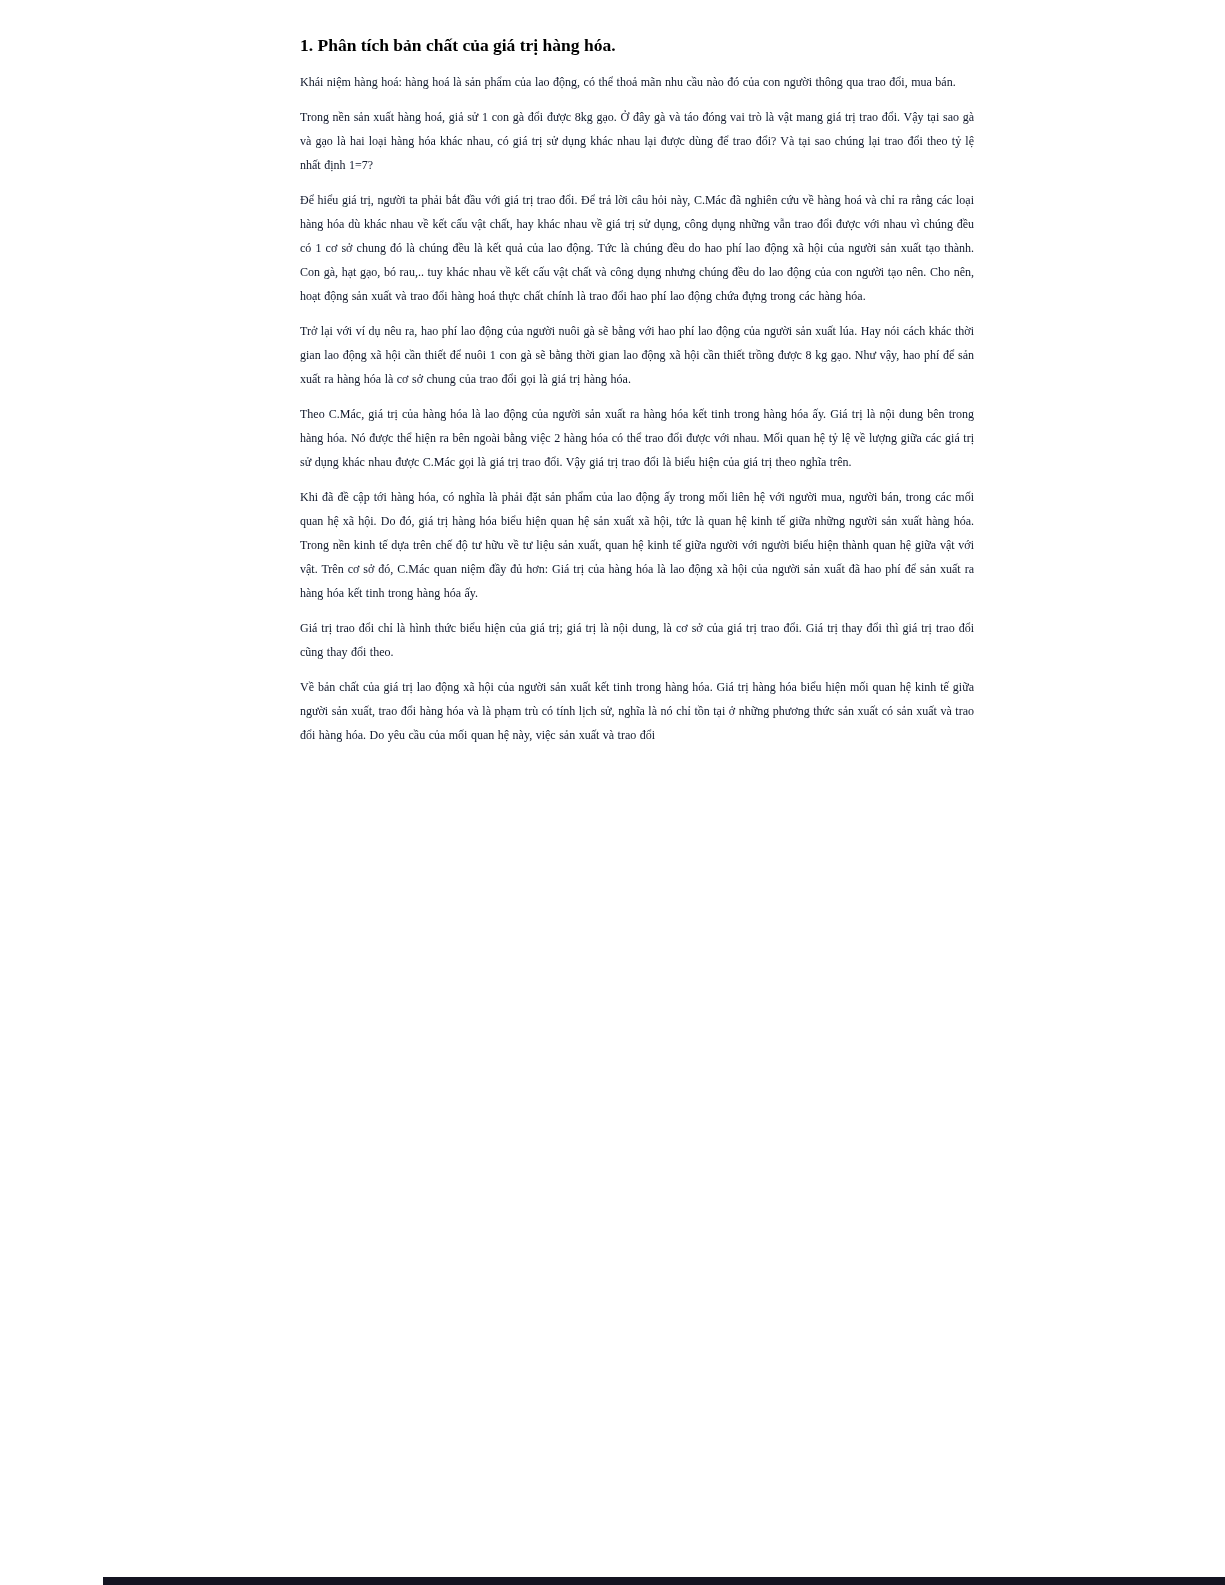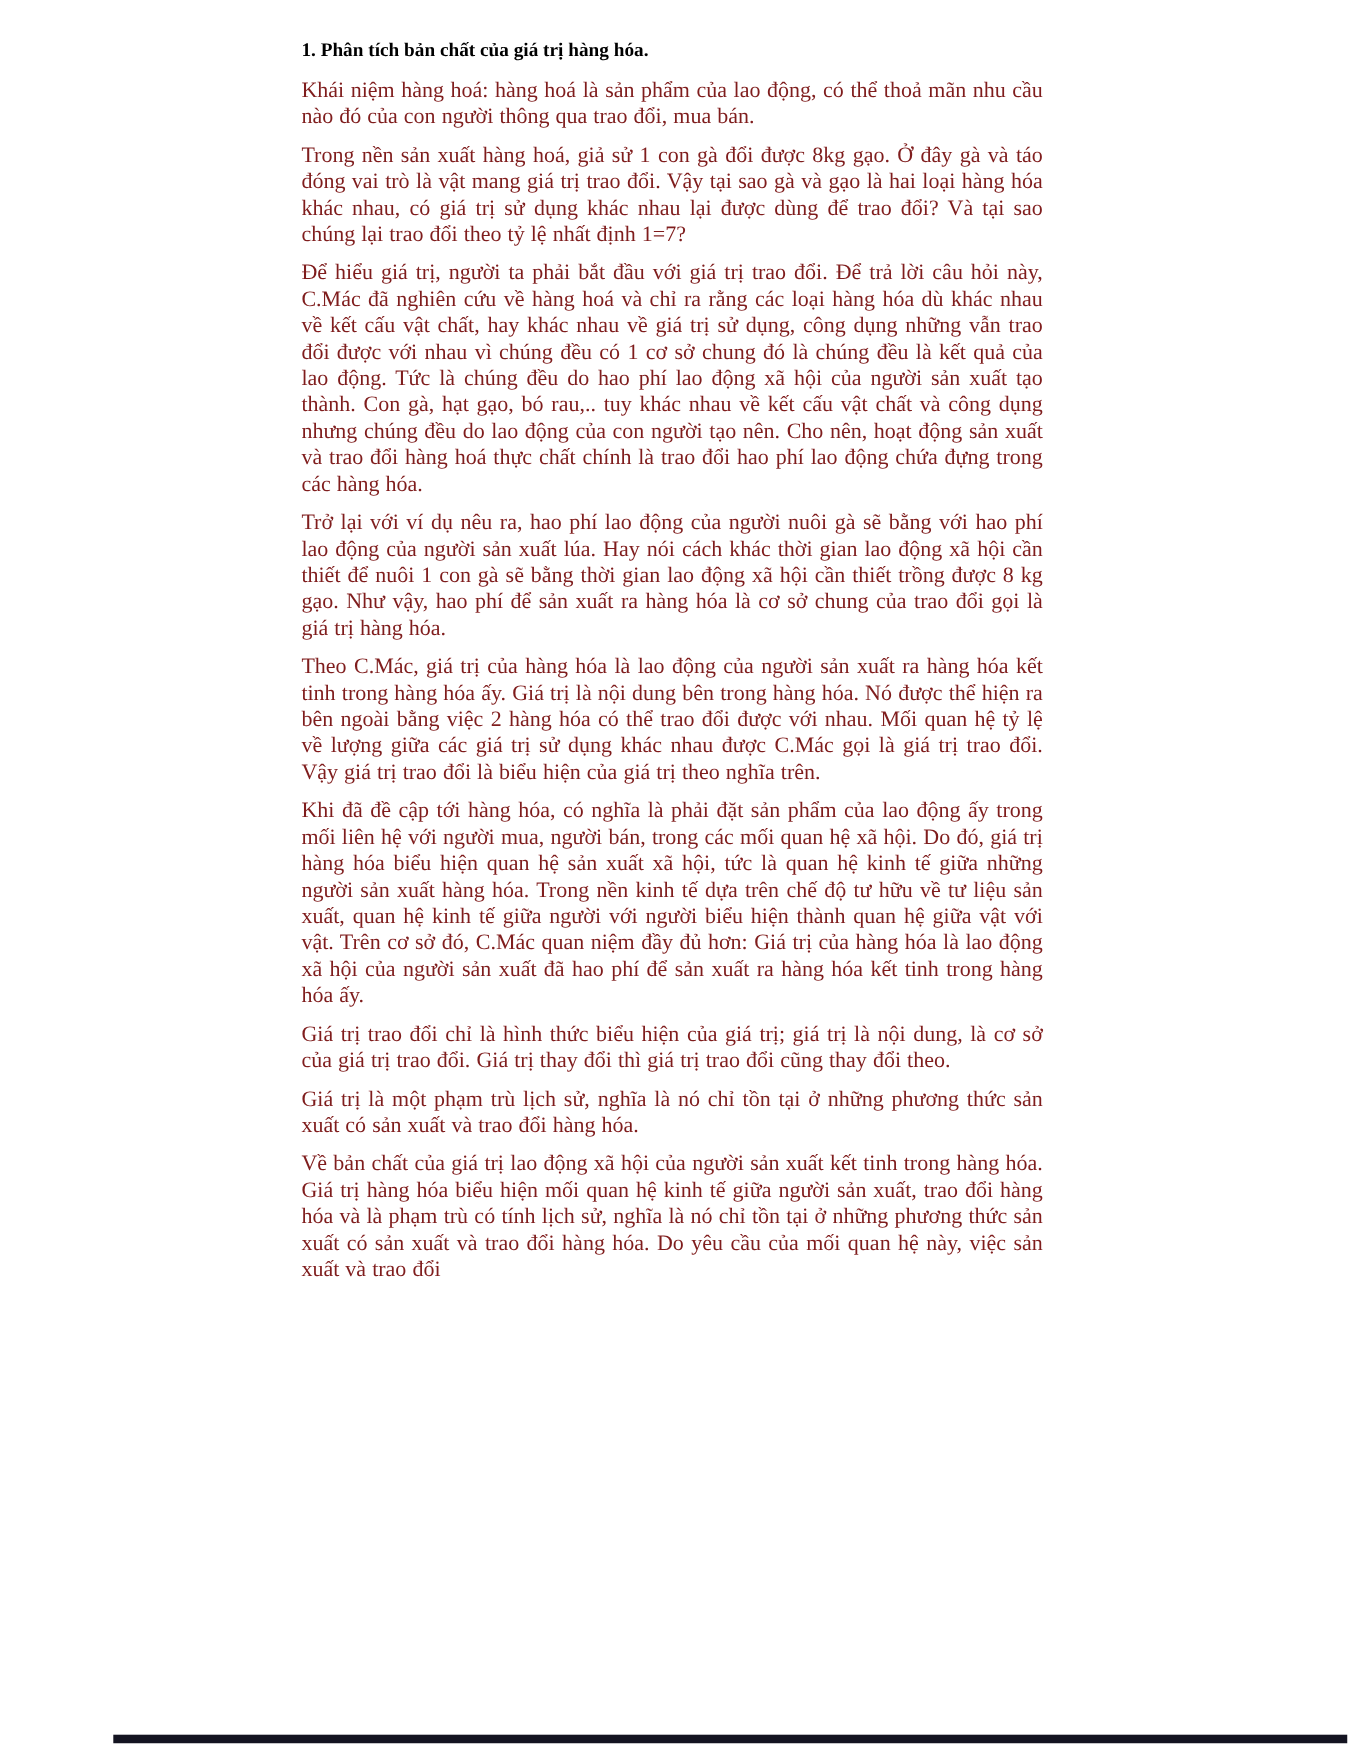--- a/index.html
+++ b/index.html
@@ -7,38 +7,38 @@
     width: 1225px;
     height: 1585px;
     background: #ffffff;
     font-family: "Liberation Serif", "DejaVu Serif", serif;
     position: relative;
     overflow: hidden;
   }
   .page-content {
     position: absolute;
     top: 33px;
-    left: 274px;
+    left: 300px;
     width: 674px;
     color: #000000;
   }
   .doc-heading {
     font-size: 17.5px;
     font-weight: bold;
     line-height: 24px;
     margin-bottom: 13px;
     text-align: left;
     color: #000000;
   }
   .doc-paragraph {
-    font-size: 20px;
+    font-size: 12px;
     line-height: 24px;
     margin-bottom: 11px;
     text-align: justify;
-    color: #7f1d1d;
+    color: #0f172a;
     word-spacing: 0.5px;
   }
   .bottom-strip {
     position: absolute;
     left: 103px;
     right: 0;
     bottom: 0;
     height: 8px;
     background: #141421;
   }
@@ -49,17 +49,16 @@
 <div class="page-content">
   <h1 class="doc-heading">1. Phân tích bản chất của giá trị hàng hóa.</h1>
 
   <p class="doc-paragraph">Khái niệm hàng hoá: hàng hoá là sản phẩm của lao động, có thể thoả mãn nhu cầu nào đó của con người thông qua trao đổi, mua bán.</p>
   <p class="doc-paragraph">Trong nền sản xuất hàng hoá, giả sử 1 con gà đổi được 8kg gạo. Ở đây gà và táo đóng vai trò là vật mang giá trị trao đổi. Vậy tại sao gà và gạo là hai loại hàng hóa khác nhau, có giá trị sử dụng khác nhau lại được dùng để trao đổi? Và tại sao chúng lại trao đổi theo tỷ lệ nhất định 1=7?</p>
   <p class="doc-paragraph">Để hiểu giá trị, người ta phải bắt đầu với giá trị trao đổi. Để trả lời câu hỏi này, C.Mác đã nghiên cứu về hàng hoá và chỉ ra rằng các loại hàng hóa dù khác nhau về kết cấu vật chất, hay khác nhau về giá trị sử dụng, công dụng những vẫn trao đổi được với nhau vì chúng đều có 1 cơ sở chung đó là chúng đều là kết quả của lao động. Tức là chúng đều do hao phí lao động xã hội của người sản xuất tạo thành. Con gà, hạt gạo, bó rau,.. tuy khác nhau về kết cấu vật chất và công dụng nhưng chúng đều do lao động của con người tạo nên. Cho nên, hoạt động sản xuất và trao đổi hàng hoá thực chất chính là trao đổi hao phí lao động chứa đựng trong các hàng hóa.</p>
   <p class="doc-paragraph">Trở lại với ví dụ nêu ra, hao phí lao động của người nuôi gà sẽ bằng với hao phí lao động của người sản xuất lúa. Hay nói cách khác thời gian lao động xã hội cần thiết để nuôi 1 con gà sẽ bằng thời gian lao động xã hội cần thiết trồng được 8 kg gạo. Như vậy, hao phí để sản xuất ra hàng hóa là cơ sở chung của trao đổi gọi là giá trị hàng hóa.</p>
   <p class="doc-paragraph">Theo C.Mác, giá trị của hàng hóa là lao động của người sản xuất ra hàng hóa kết tinh trong hàng hóa ấy. Giá trị là nội dung bên trong hàng hóa. Nó được thể hiện ra bên ngoài bằng việc 2 hàng hóa có thể trao đổi được với nhau. Mối quan hệ tỷ lệ về lượng giữa các giá trị sử dụng khác nhau được C.Mác gọi là giá trị trao đổi. Vậy giá trị trao đổi là biểu hiện của giá trị theo nghĩa trên.</p>
   <p class="doc-paragraph">Khi đã đề cập tới hàng hóa, có nghĩa là phải đặt sản phẩm của lao động ấy trong mối liên hệ với người mua, người bán, trong các mối quan hệ xã hội. Do đó, giá trị hàng hóa biểu hiện quan hệ sản xuất xã hội, tức là quan hệ kinh tế giữa những người sản xuất hàng hóa. Trong nền kinh tế dựa trên chế độ tư hữu về tư liệu sản xuất, quan hệ kinh tế giữa người với người biểu hiện thành quan hệ giữa vật với vật. Trên cơ sở đó, C.Mác quan niệm đầy đủ hơn: Giá trị của hàng hóa là lao động xã hội của người sản xuất đã hao phí để sản xuất ra hàng hóa kết tinh trong hàng hóa ấy.</p>
   <p class="doc-paragraph">Giá trị trao đổi chỉ là hình thức biểu hiện của giá trị; giá trị là nội dung, là cơ sở của giá trị trao đổi. Giá trị thay đổi thì giá trị trao đổi cũng thay đổi theo.</p>
-  <p class="doc-paragraph">Giá trị là một phạm trù lịch sử, nghĩa là nó chỉ tồn tại ở những phương thức sản xuất có sản xuất và trao đổi hàng hóa.</p>
   <p class="doc-paragraph">Về bản chất của giá trị lao động xã hội của người sản xuất kết tinh trong hàng hóa. Giá trị hàng hóa biểu hiện mối quan hệ kinh tế giữa người sản xuất, trao đổi hàng hóa và là phạm trù có tính lịch sử, nghĩa là nó chỉ tồn tại ở những phương thức sản xuất có sản xuất và trao đổi hàng hóa. Do yêu cầu của mối quan hệ này, việc sản xuất và trao đổi</p>
 </div>
 
 <div class="bottom-strip" style="background: rgb(20, 20, 33);"></div>
 
 </body></html>

